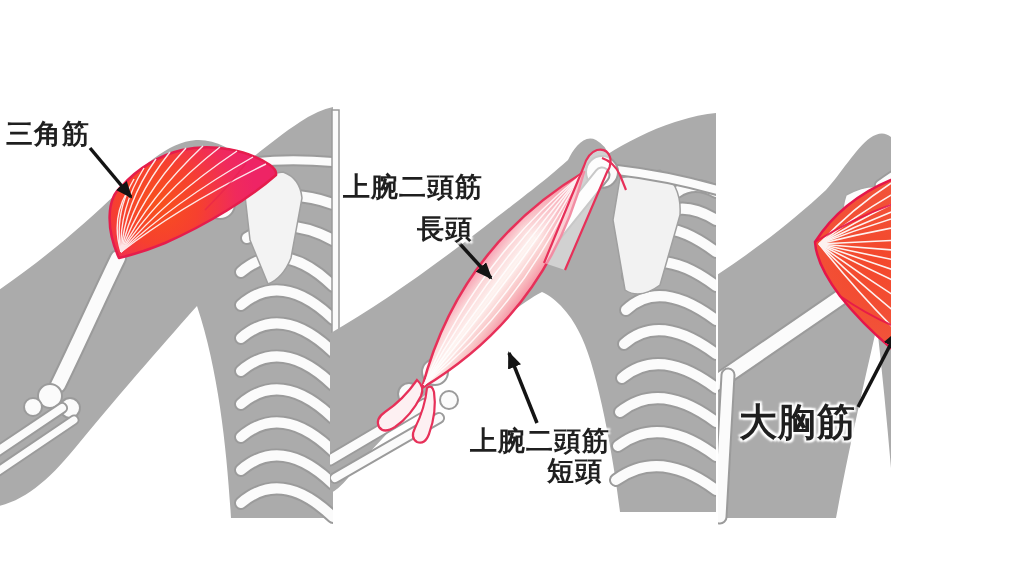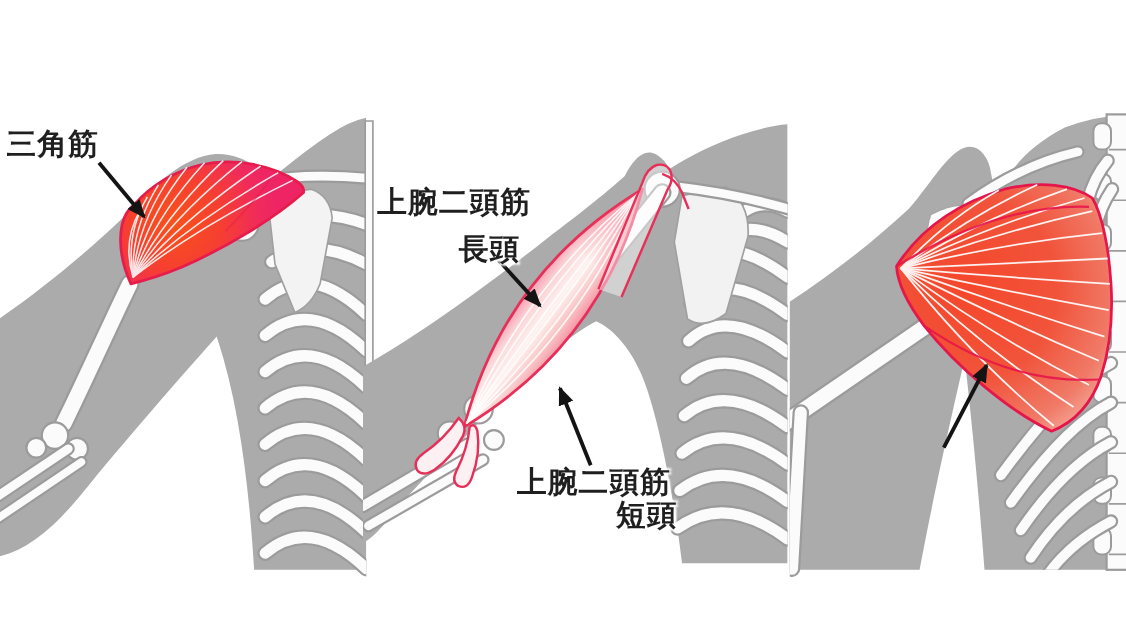--- a/index.html
+++ b/index.html
@@ -1,17 +1,17 @@
 <!DOCTYPE html>
 <html><head>
 <meta charset="utf-8">
 <style>
   html,body{margin:0;padding:0;background:#ffffff;}
-  #canvas{position:relative;width:1024px;height:576px;background:#ffffff;overflow:hidden;
-          font-family:Liberation Mono, monospace;}
+  #canvas{position:relative;width:891px;height:576px;background:#ffffff;overflow:hidden;
+          font-family:Liberation Sans, sans-serif;}
   .panel-svg{position:absolute;top:0;}
   .jlabel{position:absolute;color:#1f1f1f;font-weight:600;line-height:1;white-space:nowrap;
           letter-spacing:1px;
           text-shadow:0 0 3px #fff,0 0 3px #fff,2px 2px 2px #fff,-2px -2px 2px #fff,
                       2px -2px 2px #fff,-2px 2px 2px #fff;}
   .fs27{font-size:27px;}
   .fs38{font-size:38px;}
 </style>
 </head>
 <body>
@@ -288,15 +288,16 @@
     </g>
     <path d="M140 407 L179 332" stroke="#141414" stroke-width="3.5" fill="none" marker-end="url(#ah3)"></path>
   </svg>
 
   <div class="jlabel fs27" style="left:6px;top:121px;">三角筋</div>
 
   <div class="jlabel fs27" style="left:343px;top:174px;">上腕二頭筋</div>
   <div class="jlabel fs27" style="left:417px;top:216px;">長頭</div>
 
   <div class="jlabel fs27" style="left:470px;top:428px;">上腕二頭筋</div>
-  <div class="jlabel fs27" style="left:560px;top:458px;">短頭</div>
-
+  <div class="jlabel fs27" style="left:547px;top:458px;">短頭</div>
+
+  <div class="jlabel fs38" style="left:739px;top:403px;">大胸筋</div>
 </div>
 
 </body></html>

